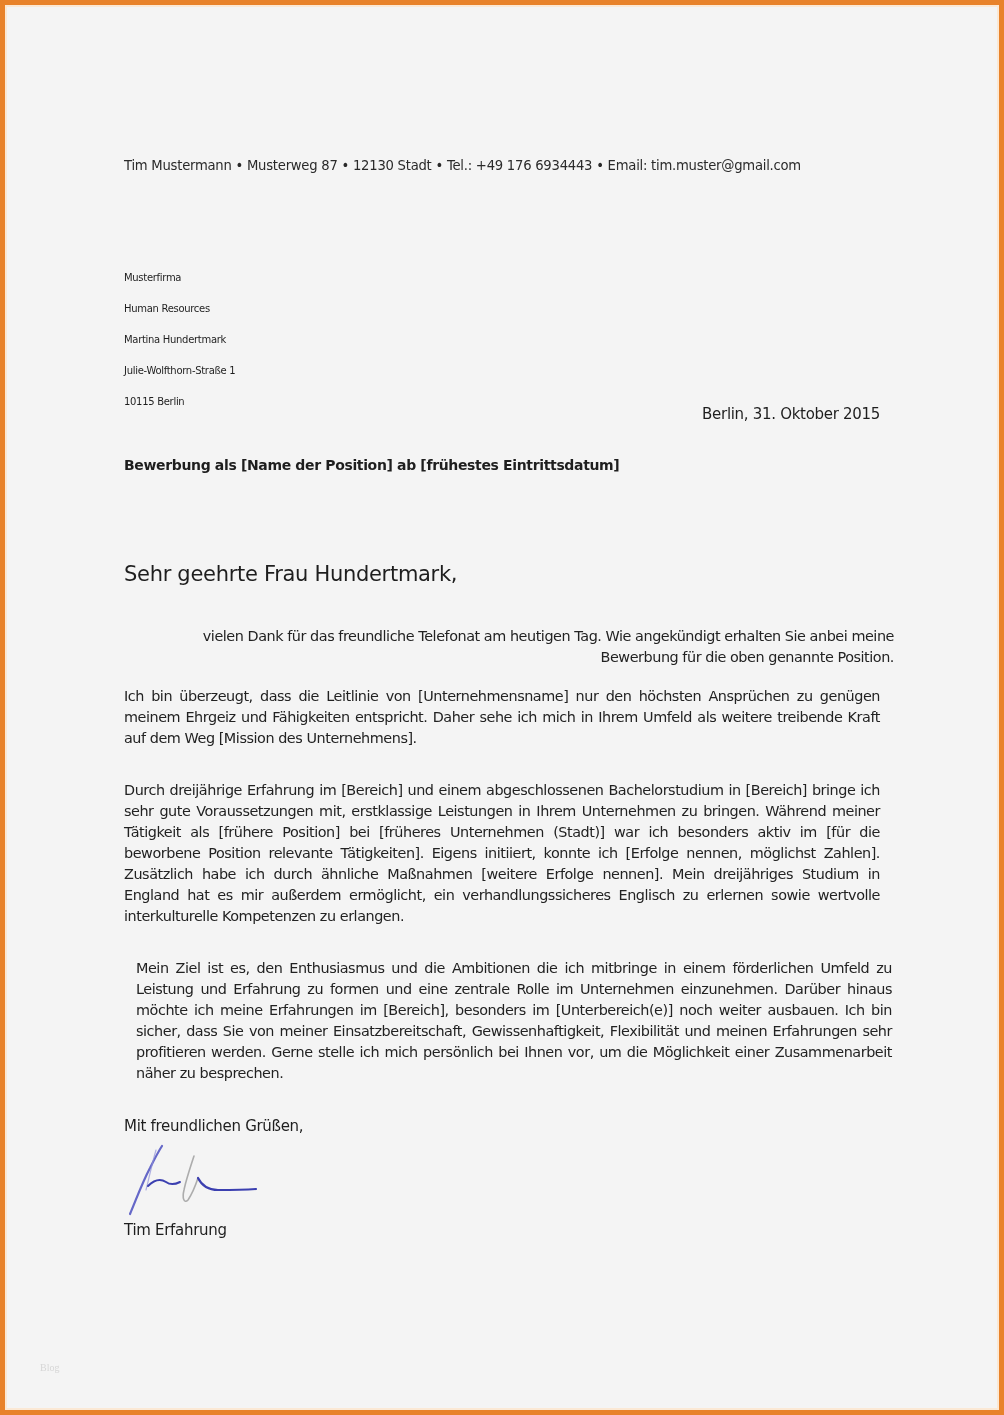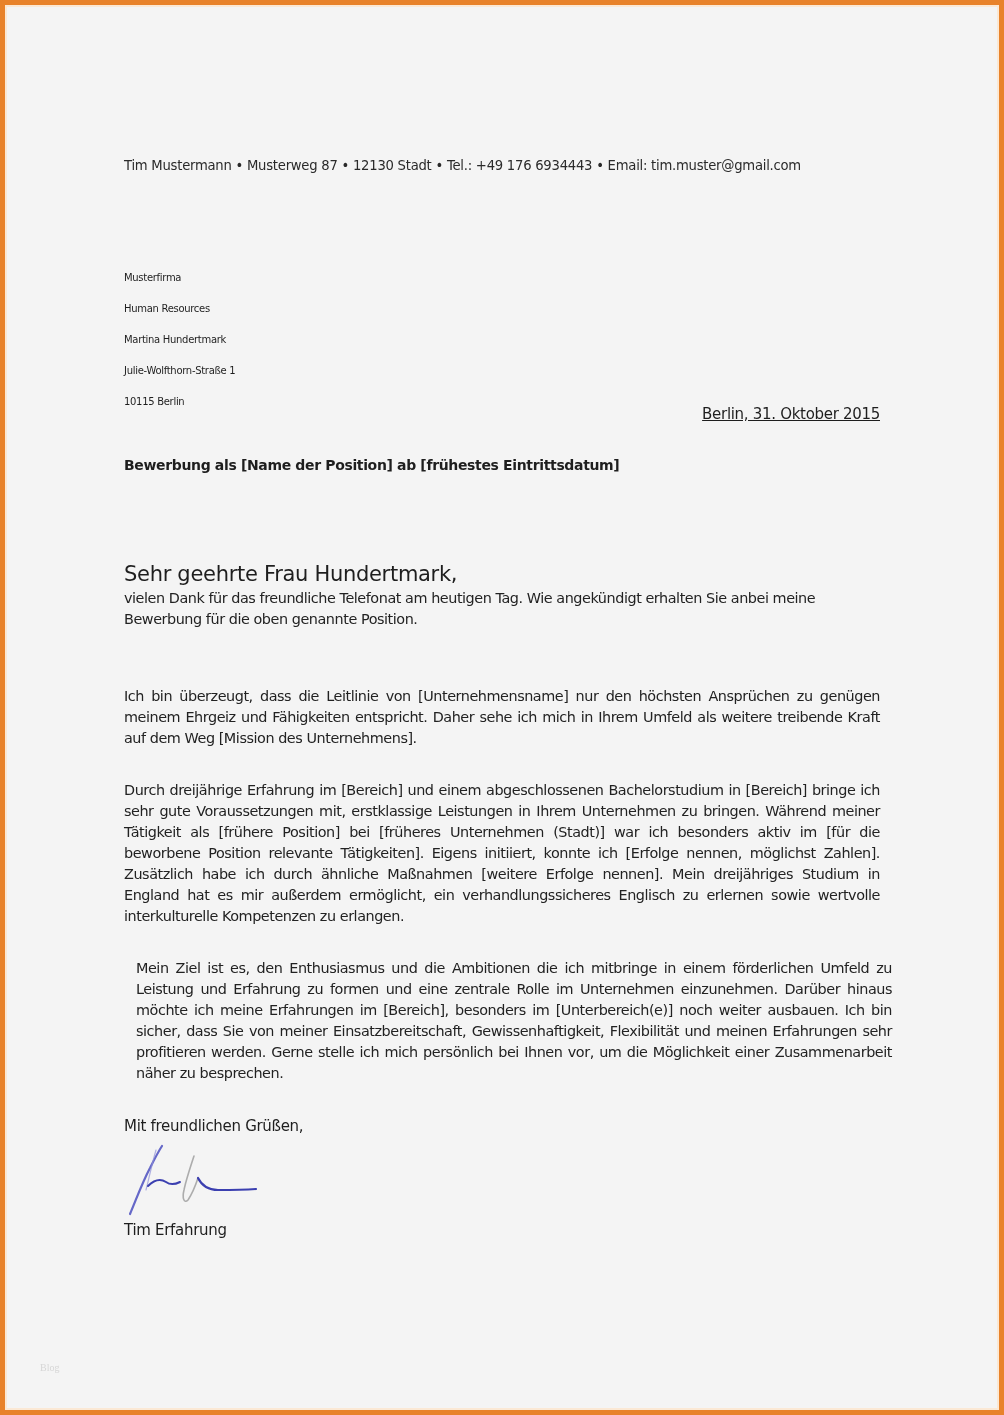--- a/index.html
+++ b/index.html
@@ -48,21 +48,20 @@
       font-size: 10px;
       letter-spacing: -0.3px;
       line-height: 31px;
     }
     .recipient div { height: 31px; }
     .date {
       right: 124px;
       top: 405px;
       font-size: 15px;
       letter-spacing: -0.3px;
-      text-decoration: underline;
     }
     .subject {
       left: 124px;
       top: 457px;
       font-size: 14px;
       font-weight: bold;
       letter-spacing: -0.35px;
     }
     .salutation {
       left: 124px;
@@ -73,21 +72,21 @@
     .para {
       position: absolute;
       left: 124px;
       width: 756px;
       font-size: 14.4px;
       line-height: 21px;
       letter-spacing: -0.45px;
       text-align: justify;
       color: #222;
     }
-    .p1 { top: 588px; text-align: left; }
+    .p1 { top: 626px; text-align: right; margin-left: 14px; }
     .p2 { top: 686px; }
     .p3 { top: 780px; }
     .p4 { top: 958px; margin-left: 12px; }
     .closing {
       left: 124px;
       top: 1117px;
       font-size: 15px;
       letter-spacing: -0.3px;
     }
     .signature {

